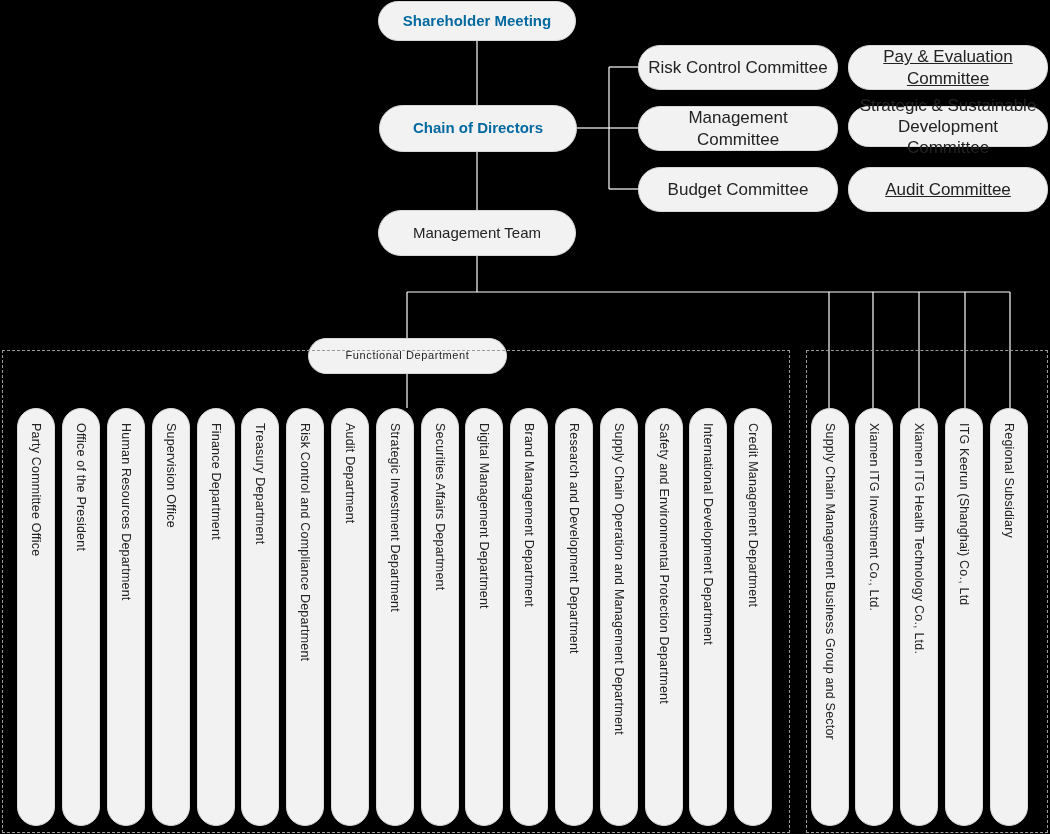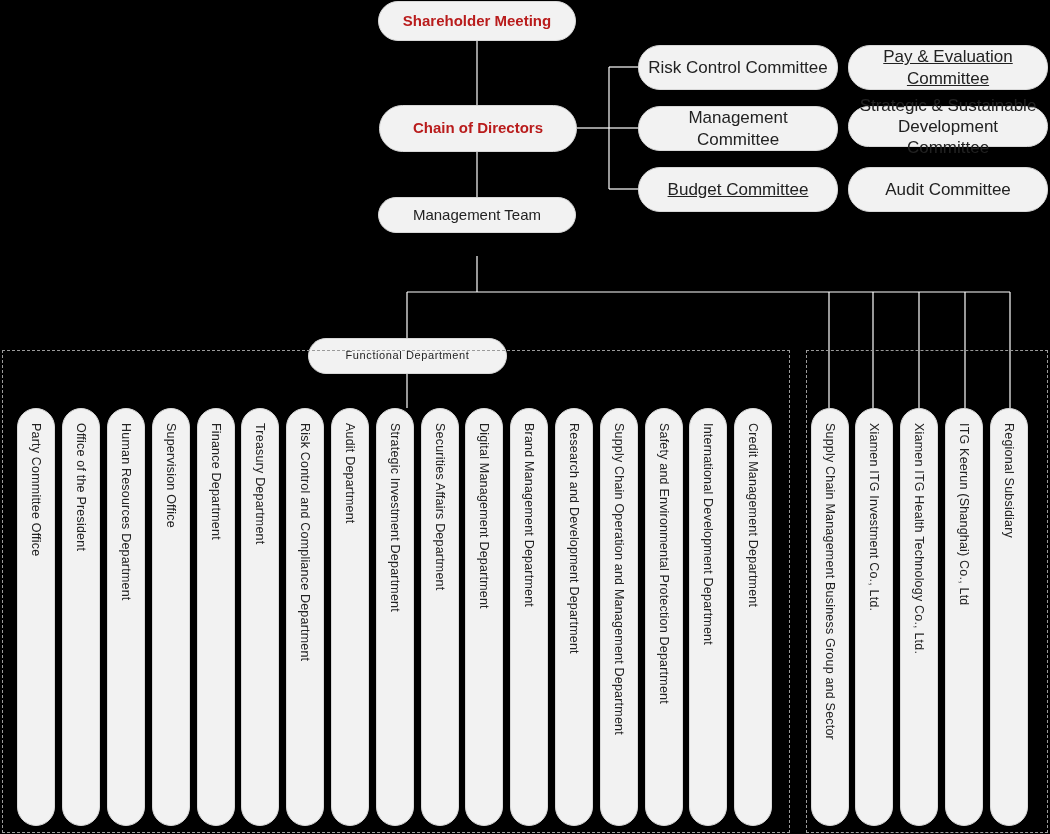--- a/index.html
+++ b/index.html
@@ -36,21 +36,21 @@
     display: flex;
     align-items: center;
     justify-content: center;
     text-align: center;
     color: #222222;
     line-height: 1.25;
   }
   .node.top {
     font-size: 15px;
     font-weight: bold;
-    color: #b91c1c;
+    color: #0369a1;
     border-radius: 24px;
   }
   .node.mgmt {
     font-size: 15px;
     font-weight: normal;
     color: #222222;
     border-radius: 24px;
   }
   .node.committee {
     font-size: 17px;
@@ -123,40 +123,40 @@
   </svg>
 
   <div class="node top" style="left:378px; top:1px; width:198px; height:40px;">
     <span>Shareholder Meeting</span>
   </div>
 
   <div class="node top" style="left:379px; top:105px; width:198px; height:47px;">
     <span>Chain of Directors</span>
   </div>
 
-  <div class="node mgmt" style="left:378px; top:197px; width:198px; height:36px;">
+  <div class="node mgmt" style="left:378px; top:210px; width:198px; height:46px;">
     <span>Management Team</span>
   </div>
 
   <div class="node committee" style="left:638px; top:45px; width:200px; height:45px;">
     <span>Risk Control Committee</span>
   </div>
   <div class="node committee" style="left:848px; top:45px; width:200px; height:45px;text-decoration:underline;">
     <span>Pay &amp; Evaluation Committee</span>
   </div>
   <div class="node committee" style="left:638px; top:106px; width:200px; height:45px;">
     <span>Management Committee</span>
   </div>
   <div class="node committee" style="left:848px; top:106px; width:200px; height:41px;">
     <span>Strategic &amp; Sustainable Development Committee</span>
   </div>
-  <div class="node committee" style="left:638px; top:167px; width:200px; height:45px;text-decoration:underline;">
+  <div class="node committee" style="left:638px; top:167px; width:200px; height:45px;">
     <span>Budget Committee</span>
   </div>
-  <div class="node committee" style="left:848px; top:167px; width:200px; height:45px;">
+  <div class="node committee" style="left:848px; top:167px; width:200px; height:45px;text-decoration:underline;">
     <span>Audit Committee</span>
   </div>
 
   <div class="node func" style="left:308px; top:338px; width:199px; height:36px;">
     <span>Functional Department</span>
   </div>
 
   <div class="dashbox" style="left:2px; top:350px; width:788px; height:483px;"></div>
   <div class="dashbox" style="left:806px; top:350px; width:242px; height:483px;"></div>
 

